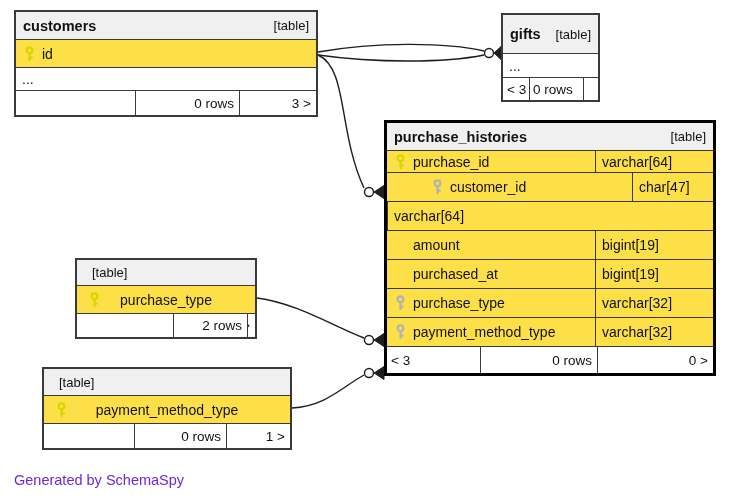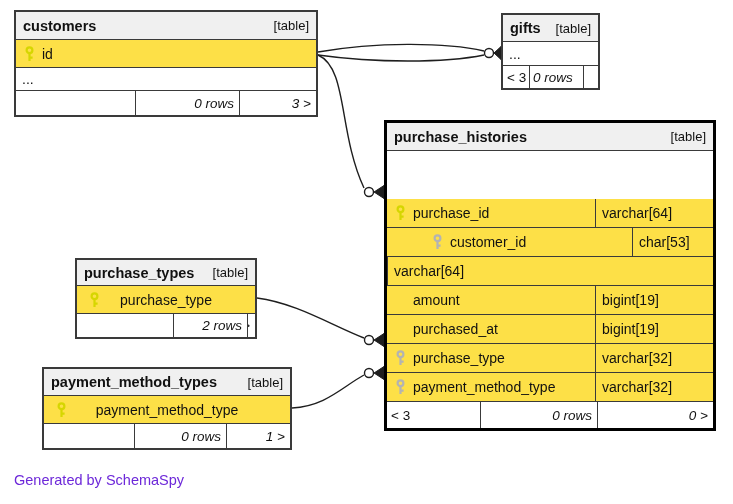--- a/index.html
+++ b/index.html
@@ -51,21 +51,21 @@
   }
   .more-row{
     display:flex;align-items:center;padding-left:6px;box-sizing:border-box;
     border-bottom:1px solid var(--table-border);font-size:14px;
   }
   .tbl-footer{display:flex;box-sizing:border-box;font-size:13.5px;}
   .fcell{
     box-sizing:border-box;display:flex;align-items:center;flex:none;
     white-space:nowrap;overflow:hidden;
   }
-  .fcell + .fcell{border-left:1px solid var(--table-border);font-style:italic;}
+  .fcell + .fcell{border-left:1px solid var(--table-border);}
   .fcell.left{justify-content:flex-start;padding-left:4px;}
   .fcell.right{justify-content:flex-end;padding-right:5px;}
   .fcell.grow{flex:1;}
   .caption{position:absolute;left:14px;top:472px;font-size:14.5px;color:#6d28d9;z-index:1;}
   .keyicon{display:block;}
 </style>
 </head>
 <body>
 
 <svg id="wires" viewBox="0 0 733 504">
@@ -108,39 +108,39 @@
   </div>
   <div class="more-row" style="height:23px;">...</div>
   <div class="tbl-footer" style="height:24px;">
     <div class="fcell left" style="width:119px;"></div>
     <div class="fcell right" style="width:104px;">0 rows</div>
     <div class="fcell right grow">3 &gt;</div>
   </div>
 </div>
 
 <div class="tbl" style="left:501px;top:13px;width:99px;">
-  <div class="tbl-header" style="height:27px;">
+  <div class="tbl-header" style="height:39px;">
     <span class="tbl-name">gifts</span>
     <span class="tbl-tag">[table]</span>
   </div>
   <div class="more-row" style="height:24px;">...</div>
   <div class="tbl-footer" style="height:22px;">
     <div class="fcell left" style="width:26px;">&lt; 3</div>
     <div class="fcell left" style="width:54px;padding-left:3px;">0 rows</div>
     <div class="fcell right grow"></div>
   </div>
 </div>
 
 <div class="tbl focus" style="left:384px;top:120px;width:332px;text-align:right;">
   <div class="tbl-header" style="height:28px;">
     <span class="tbl-name">purchase_histories</span>
     <span class="tbl-tag">[table]</span>
   </div>
 
-  <div class="col-row" style="height:29px;margin-top:48px;">
+  <div class="col-row" style="height:22px;">
     <div class="name-cell">
       <span class="keyslot">
         <svg class="keyicon key-pk" width="11" height="16" viewBox="0 0 11 16">
           <circle cx="5.5" cy="4.2" r="2.9" fill="none" stroke="currentColor" stroke-width="2.2"></circle>
           <path d="M5.5,7.1 V15 M5.5,11.6 H8.6" fill="none" stroke="currentColor" stroke-width="2.2"></path>
         </svg>
       </span>
       <span class="col-name">purchase_id</span>
     </div>
     <div class="type-cell">varchar[64]</div>
@@ -149,21 +149,21 @@
   <div class="col-row" style="height:29px;padding-left:37px;">
     <div class="name-cell">
       <span class="keyslot">
         <svg class="keyicon key-fk" width="11" height="16" viewBox="0 0 11 16">
           <circle cx="5.5" cy="4.2" r="2.9" fill="none" stroke="currentColor" stroke-width="2.2"></circle>
           <path d="M5.5,7.1 V15 M5.5,11.6 H8.6" fill="none" stroke="currentColor" stroke-width="2.2"></path>
         </svg>
       </span>
       <span class="col-name">customer_id</span>
     </div>
-    <div class="type-cell">char[53]</div>
+    <div class="type-cell">char[47]</div>
   </div>
 
   <div class="col-row" style="height:29px;">
     <div class="type-cell">varchar[64]</div>
   </div>
 
 
   <div class="col-row" style="height:29px;">
     <div class="name-cell">
       <span class="keyslot"></span>
@@ -208,42 +208,40 @@
 
   <div class="tbl-footer" style="height:26px;">
     <div class="fcell left" style="width:93px;">&lt; 3</div>
     <div class="fcell right" style="width:117px;">0 rows</div>
     <div class="fcell right grow">0 &gt;</div>
   </div>
 </div>
 
 <div class="tbl" style="left:75px;top:258px;width:182px;">
   <div class="tbl-header" style="height:26px;">
-    <span class="tbl-name">purchase_types</span>
     <span class="tbl-tag">[table]</span>
   </div>
   <div class="col-row centered-row" style="height:28px;">
     <span class="keyslot">
       <svg class="keyicon key-pk" width="11" height="16" viewBox="0 0 11 16">
         <circle cx="5.5" cy="4.2" r="2.9" fill="none" stroke="currentColor" stroke-width="2.2"></circle>
         <path d="M5.5,7.1 V15 M5.5,11.6 H8.6" fill="none" stroke="currentColor" stroke-width="2.2"></path>
       </svg>
     </span>
     <span class="col-name">purchase_type</span>
   </div>
   <div class="tbl-footer" style="height:23px;padding-left:40px;">
     <div class="fcell left" style="width:56px;"></div>
     <div class="fcell right" style="width:74px;">2 rows</div>
     <div class="fcell right grow">1 &gt;</div>
   </div>
 </div>
 
 <div class="tbl" style="left:42px;top:367px;width:250px;">
   <div class="tbl-header" style="height:27px;">
-    <span class="tbl-name">payment_method_types</span>
     <span class="tbl-tag">[table]</span>
   </div>
   <div class="col-row centered-row" style="height:28px;">
     <span class="keyslot">
       <svg class="keyicon key-pk" width="11" height="16" viewBox="0 0 11 16">
         <circle cx="5.5" cy="4.2" r="2.9" fill="none" stroke="currentColor" stroke-width="2.2"></circle>
         <path d="M5.5,7.1 V15 M5.5,11.6 H8.6" fill="none" stroke="currentColor" stroke-width="2.2"></path>
       </svg>
     </span>
     <span class="col-name">payment_method_type</span>

